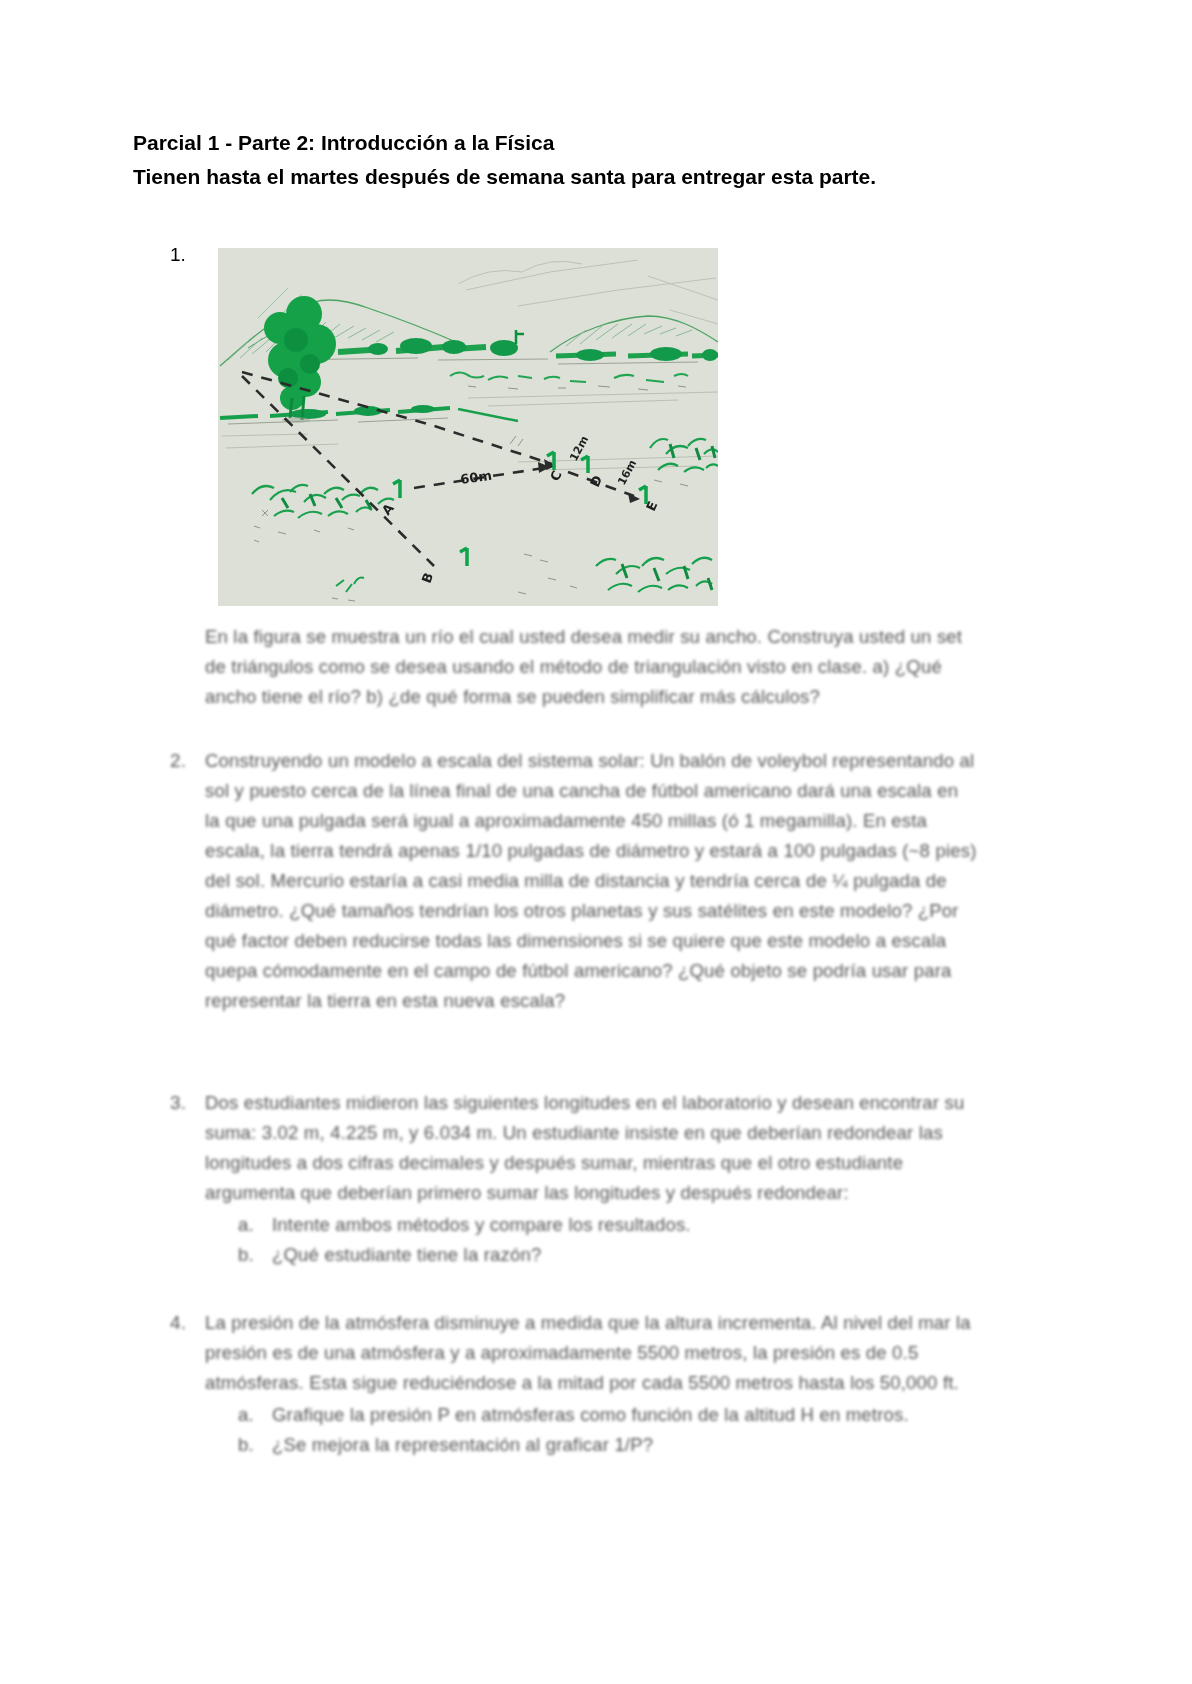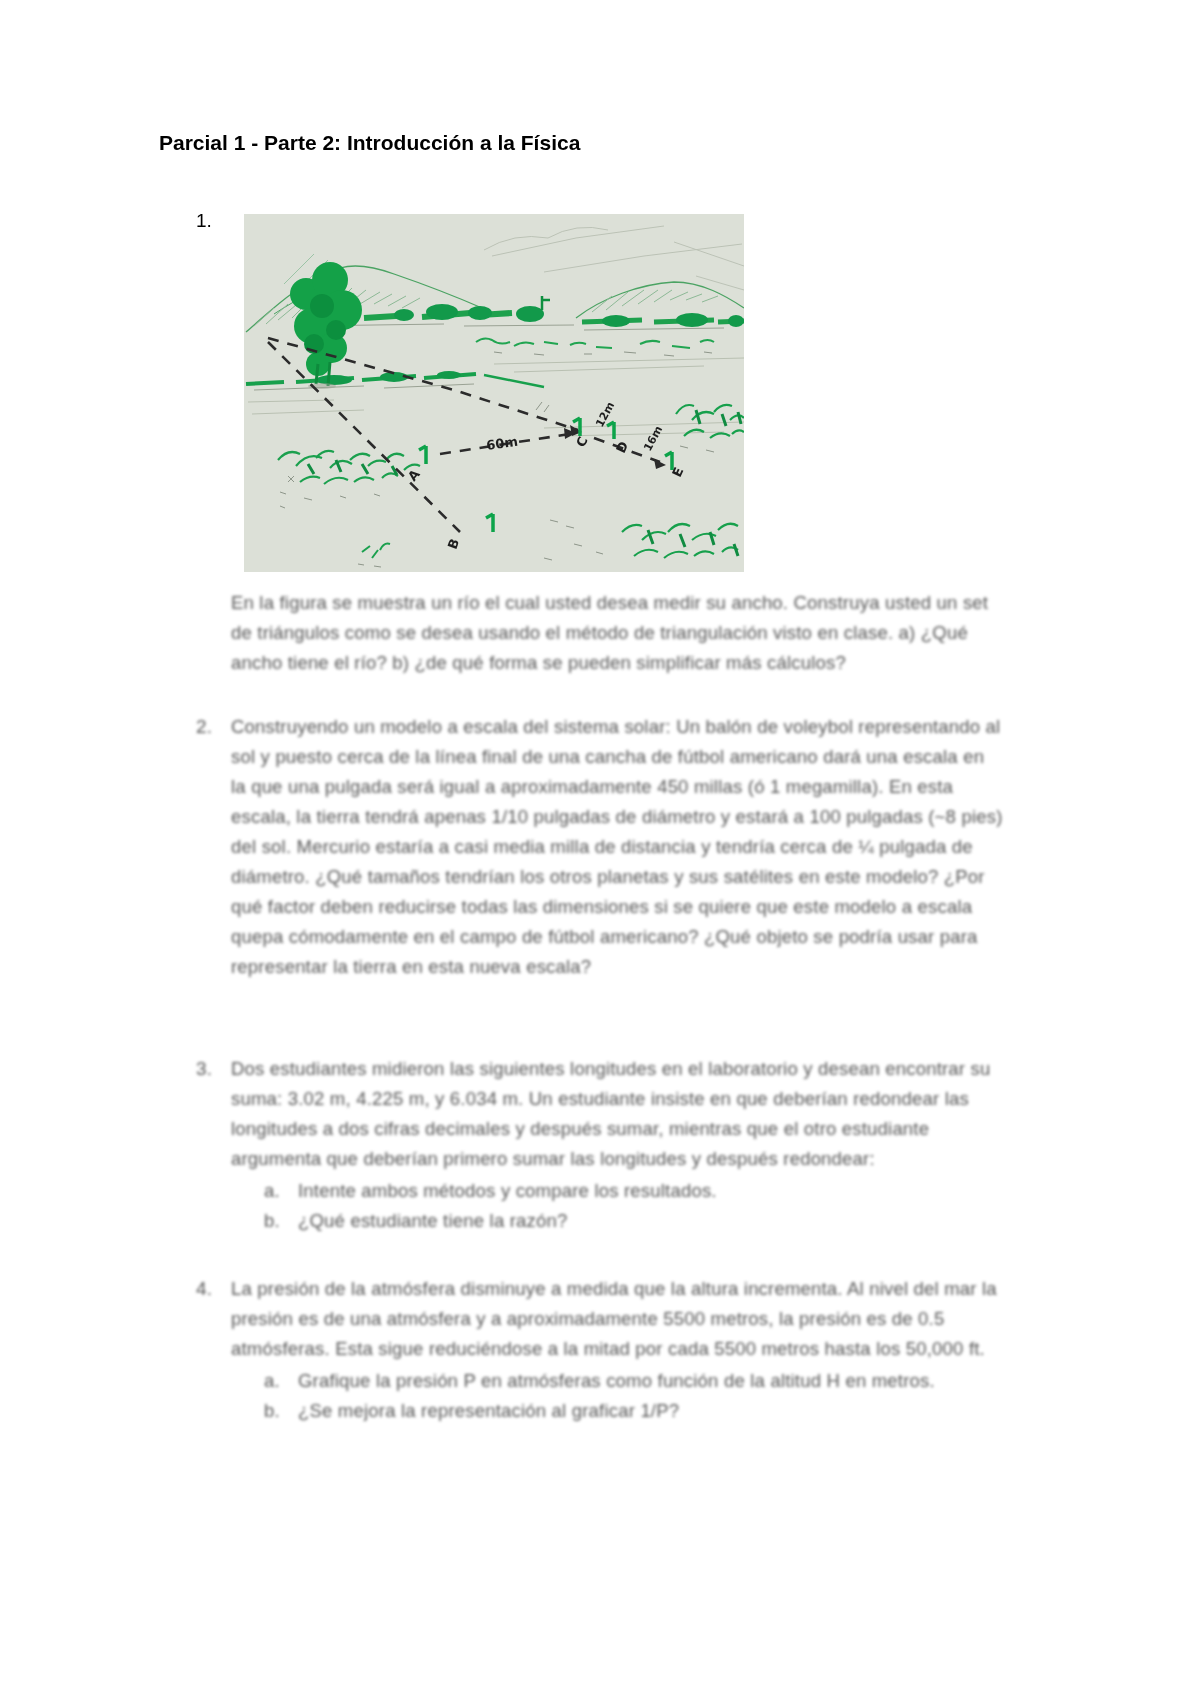--- a/index.html
+++ b/index.html
@@ -1,18 +1,18 @@
 <!DOCTYPE html>
 <html><head>
 <meta charset="utf-8">
 <style>
   html,body{margin:0;padding:0;background:#ffffff;}
   body{width:1192px;height:1684px;position:relative;overflow:hidden;
        font-family:"Liberation Sans",sans-serif;color:#000;}
-  .doc{position:absolute;left:133px;top:126px;width:845px;margin-left:26px;}
+  .doc{position:absolute;left:133px;top:126px;width:845px;}
   .title,.subtitle{font-weight:bold;font-size:21px;line-height:34px;margin:0;white-space:nowrap;}
   .problems{margin-top:46px;}
   .problem{display:flex;margin-left:37px;}
   .pnum{flex:0 0 35px;font-size:19px;line-height:30px;}
   .pbody{flex:1;font-size:18.5px;line-height:30px;text-align:left;}
   
   .fuzzy{filter:blur(1.6px) contrast(0.85);color:#4e4e4e;letter-spacing:.2px;}
   .fig{margin:8px 0 16px 13px;width:500px;height:358px;}
   .fig svg{display:block;}
   .subitems{margin-top:2px;}
@@ -21,20 +21,21 @@
   .mb1{margin-bottom:34px;}
   .mb2{margin-bottom:72px;}
   .mb3{margin-bottom:38px;}
   .ptext{display:block;}
 </style>
 </head>
 <body>
 
 <div class="doc">
   <p class="title">Parcial 1 - Parte 2: Introducción a la Física</p>
+  <p class="subtitle">Tienen hasta el martes después de semana santa para entregar esta parte.</p>
 
   <div class="problems">
 
     <div class="problem mb1">
       <div class="pnum">1.</div>
       <div class="pbody">
         <div class="fig">
           <svg width="500" height="358" viewBox="0 0 500 358" xmlns="http://www.w3.org/2000/svg">
             <rect x="0" y="0" width="500" height="358" fill="#dce0d7"></rect>
 

